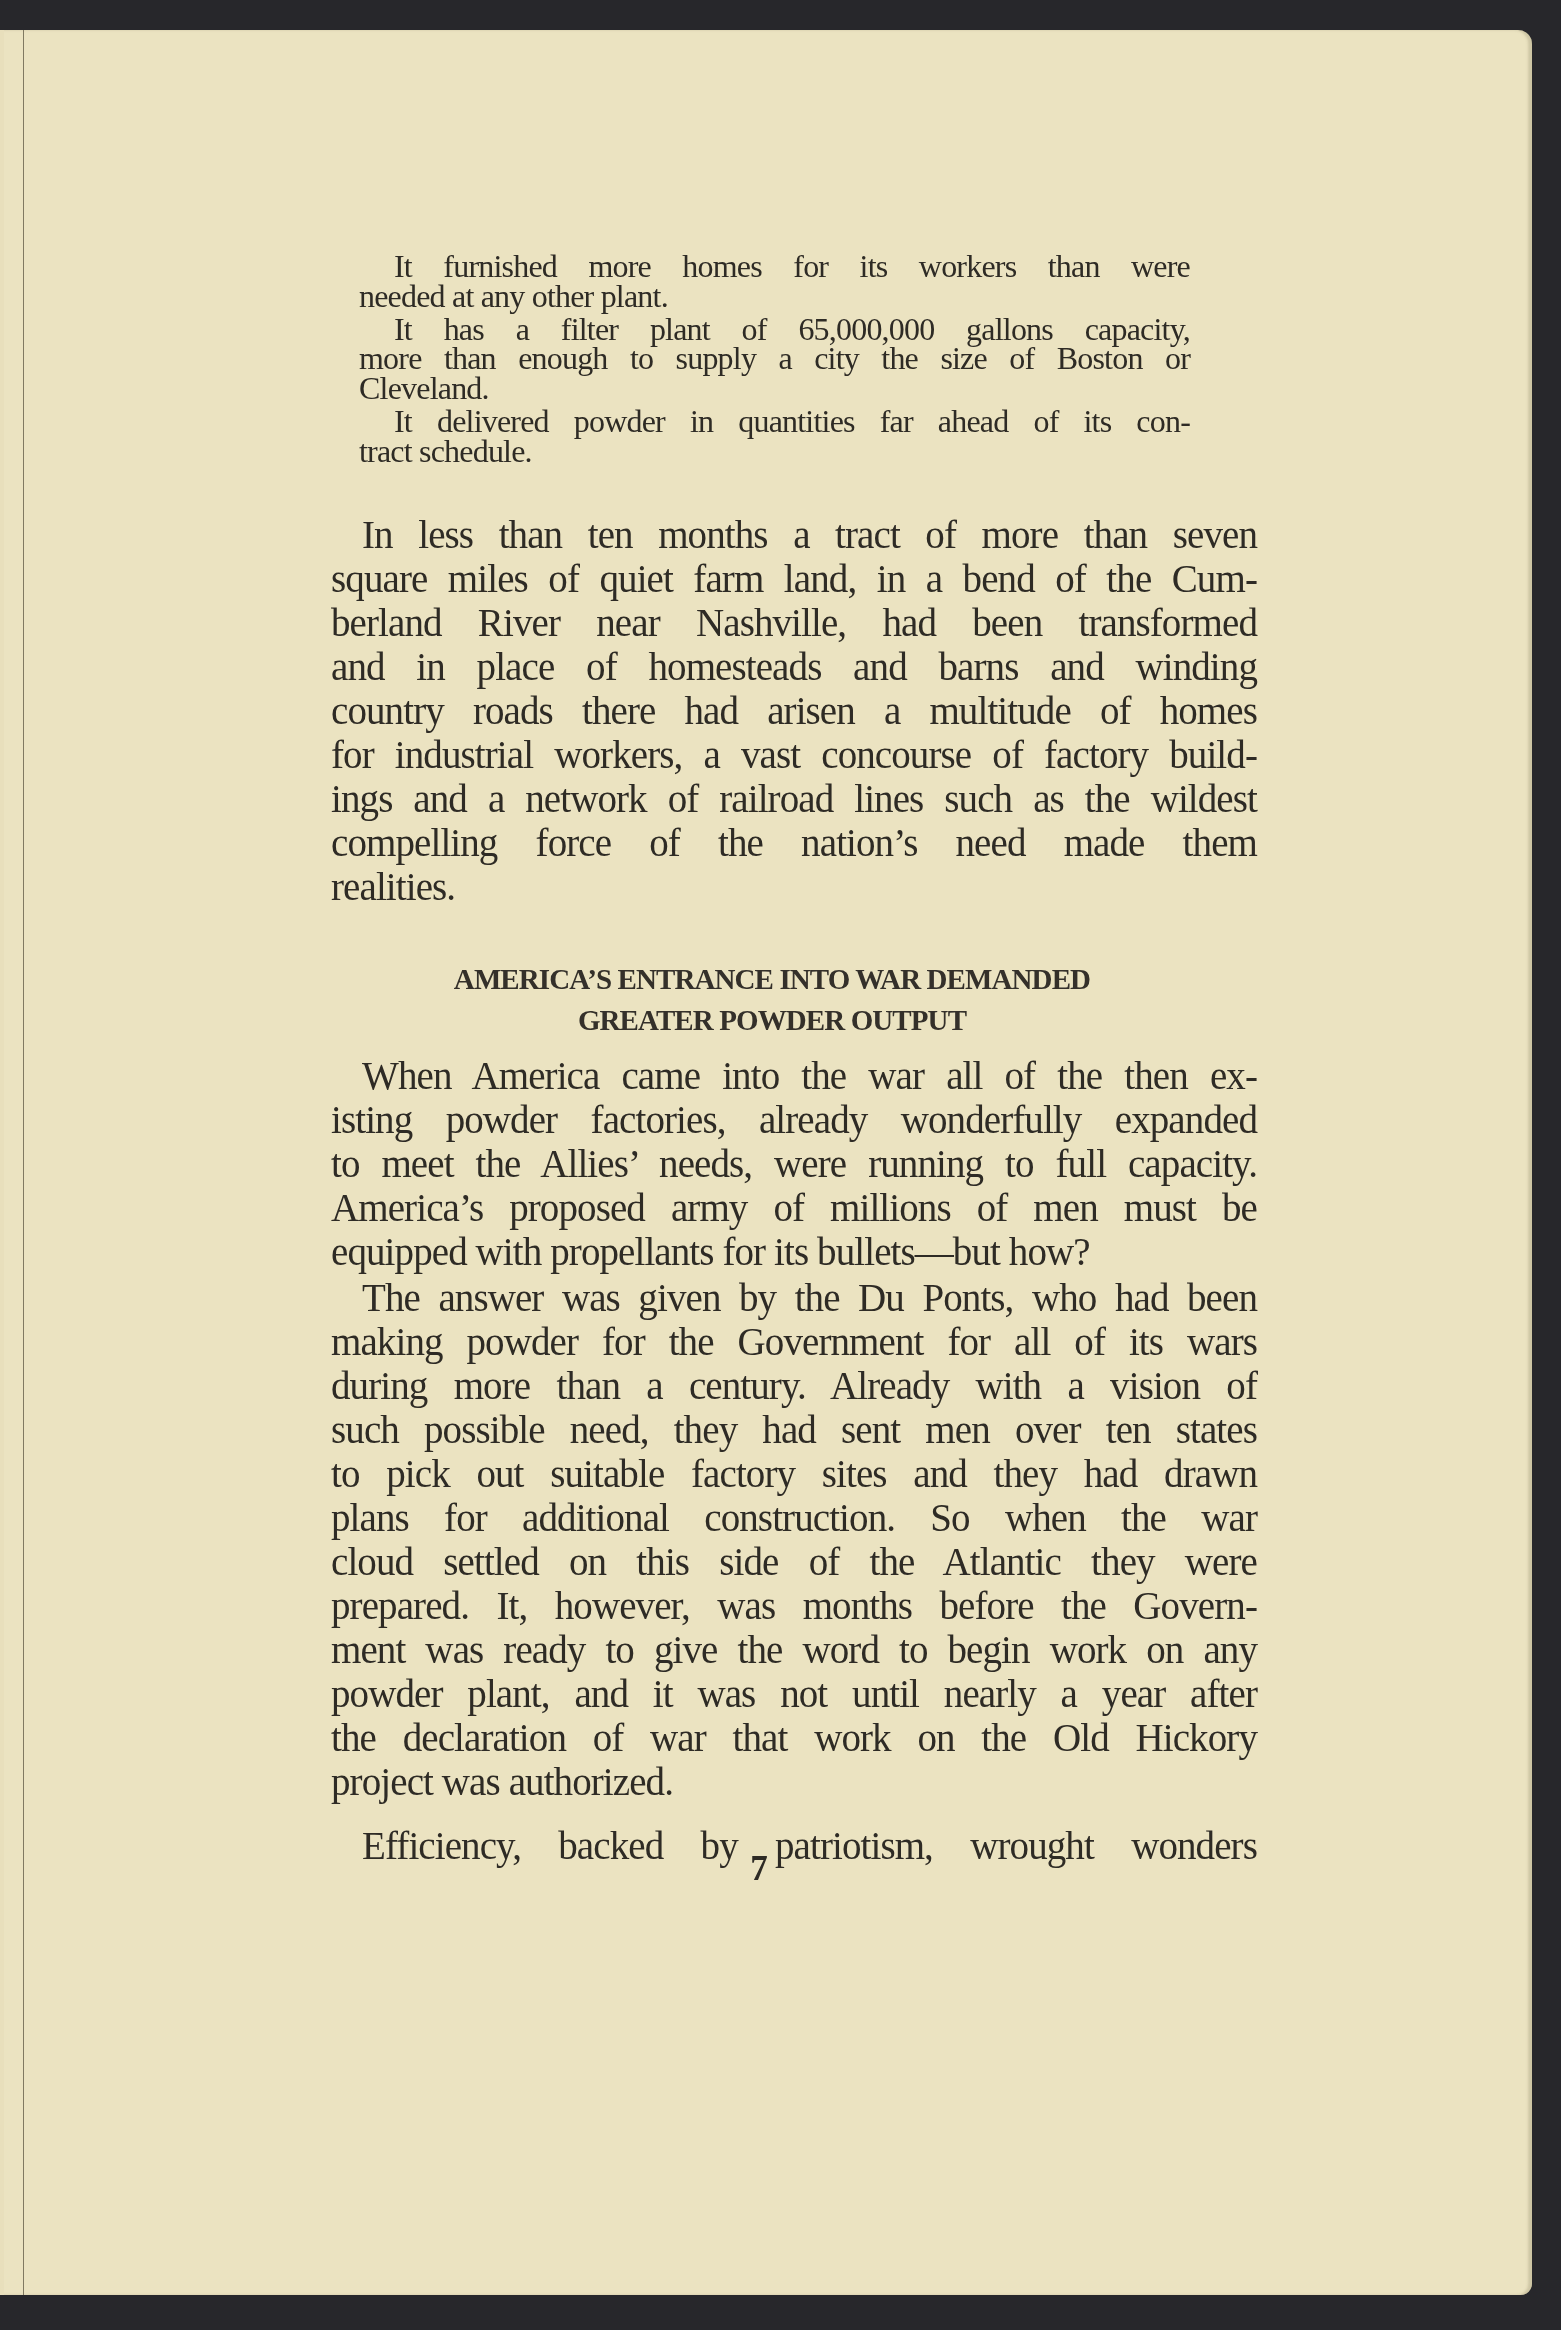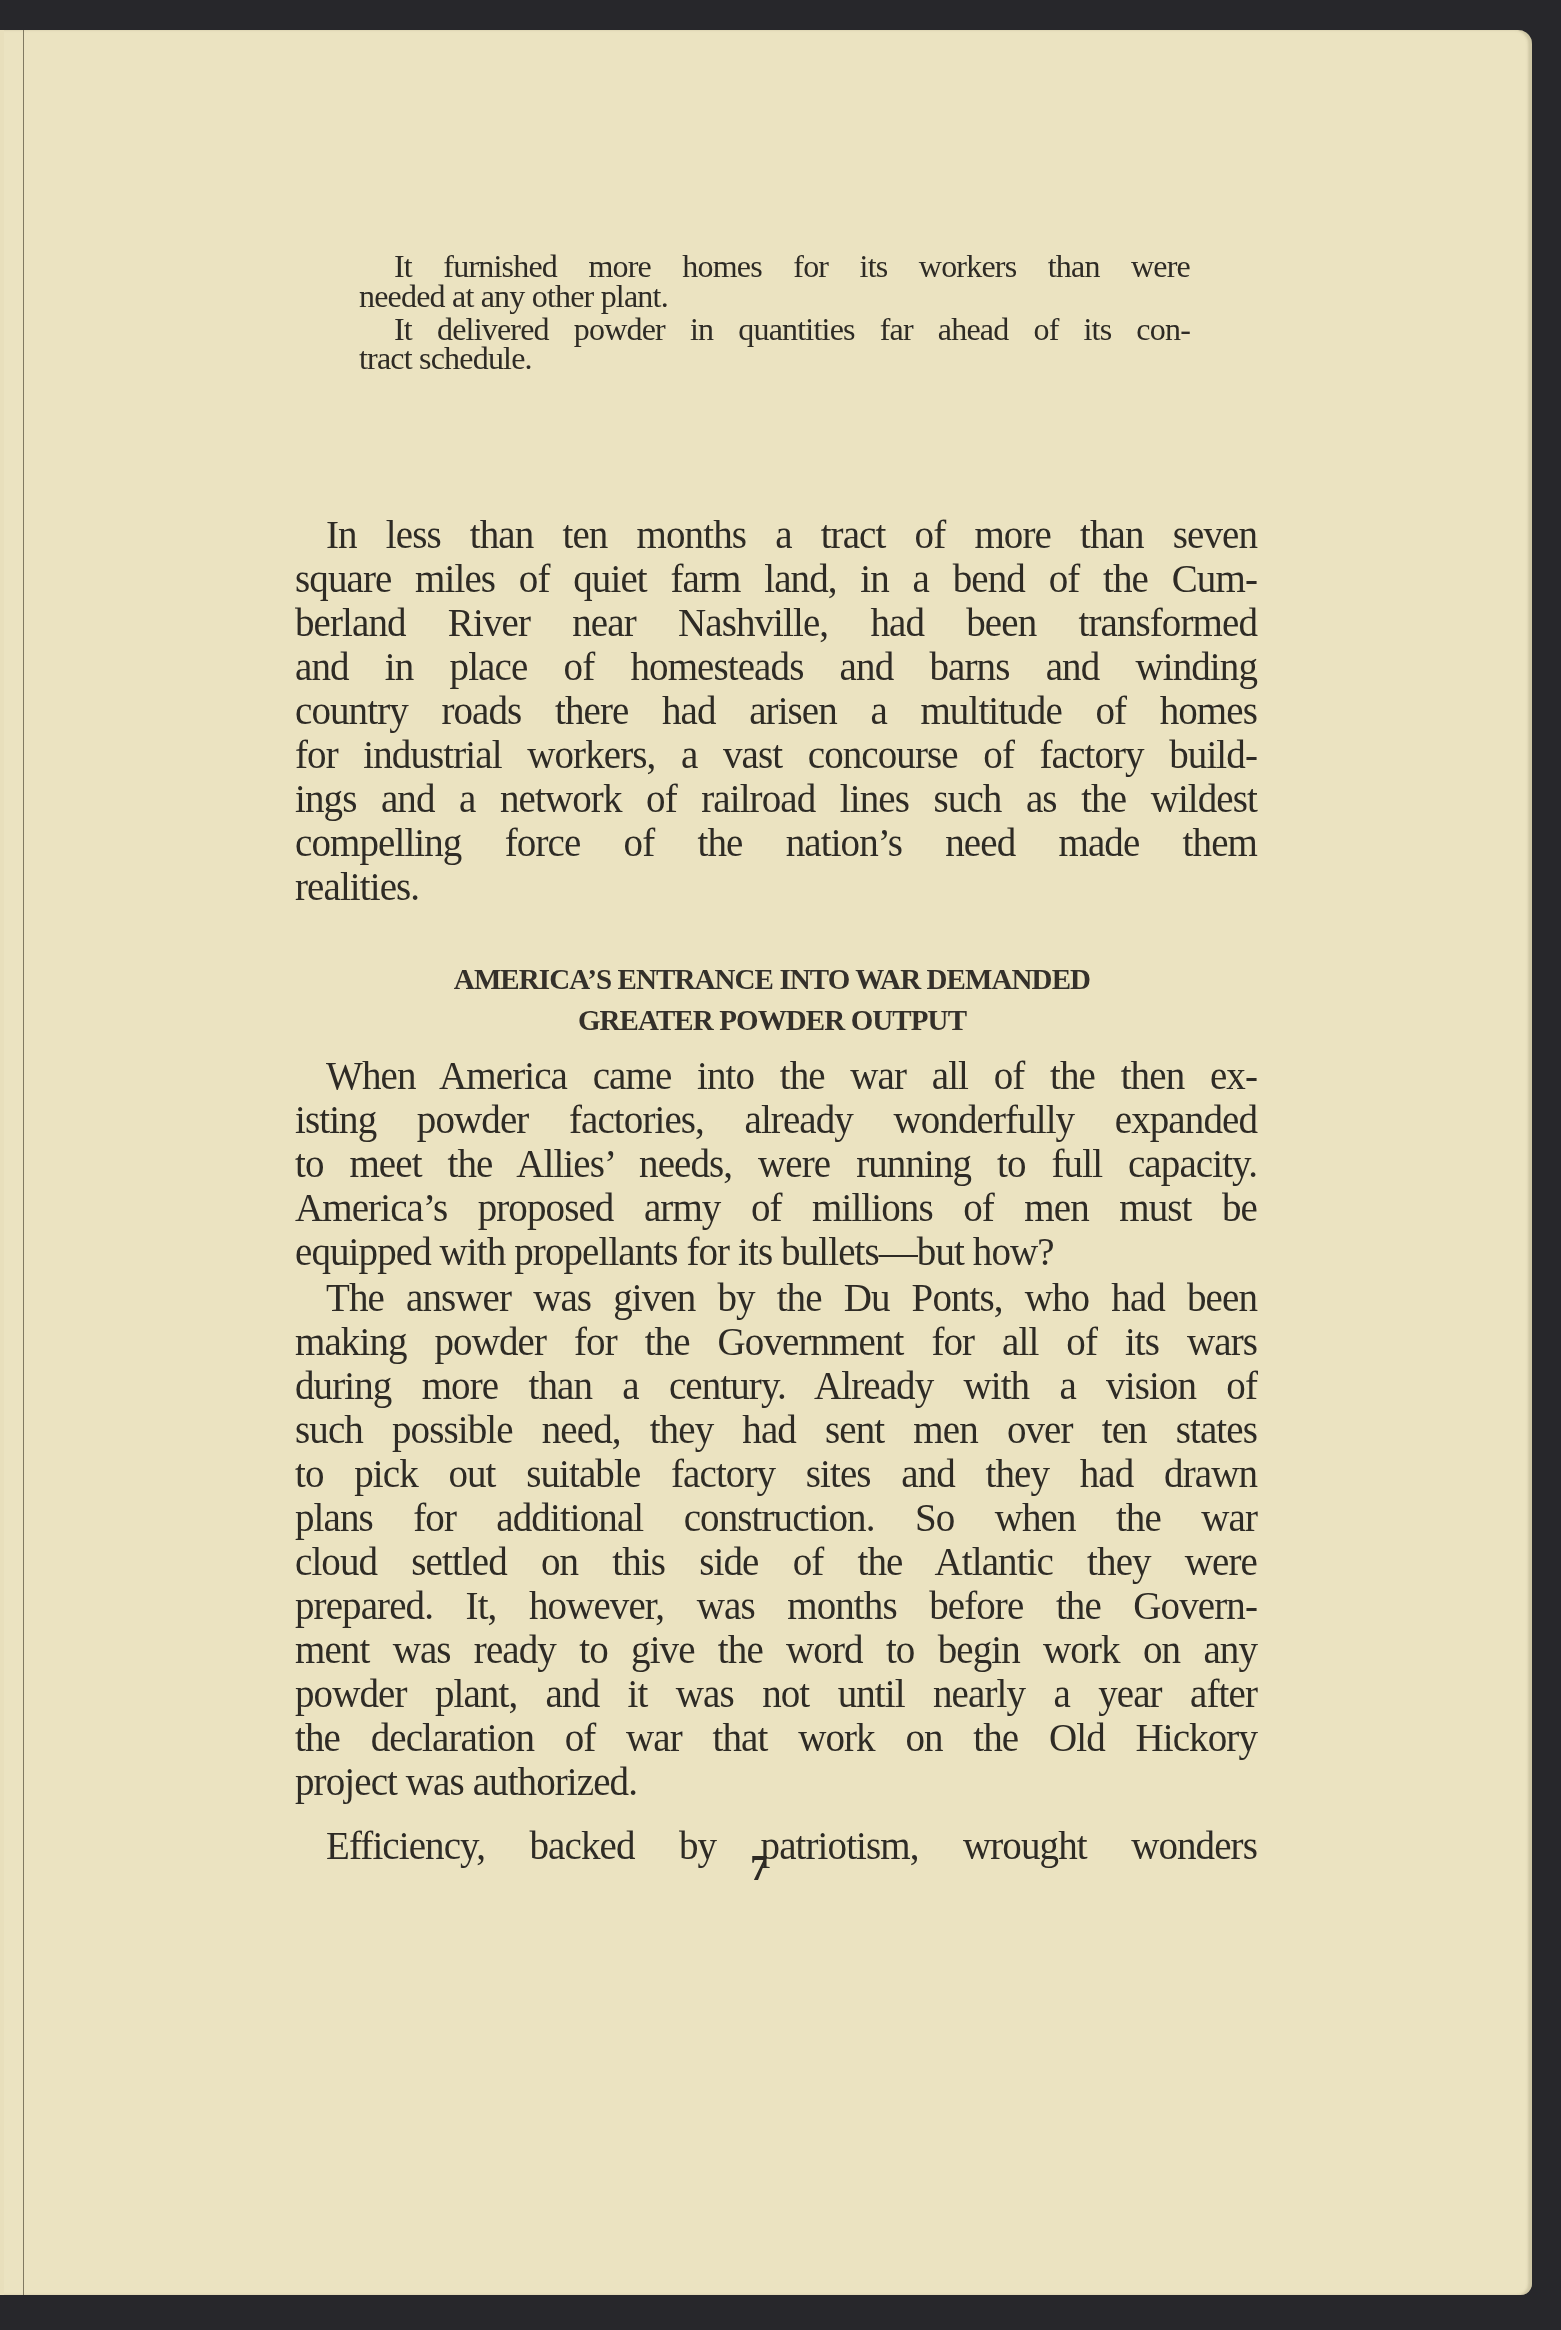--- a/index.html
+++ b/index.html
@@ -30,21 +30,21 @@
   }
   .small-block p { margin:0 0 3.8px 0; text-indent:33px; text-align:justify; }
   .small-block .l { display:block; text-align:justify; text-align-last:justify; }
   .small-block .l.last { text-align-last:left; }
 
   .main {
     position:absolute; left:295px; width:962px;
     font-family:"Liberation Serif", "DejaVu Serif", serif;
     font-size:39px; line-height:44px; letter-spacing:-0.9px;
   }
-  .main .l { display:block; white-space:nowrap; text-align:justify; text-align-last:justify; height:44px; }
+  .main .l { display:block; white-space:nowrap; text-align:justify; text-align-last:justify; height:44px;margin-left:36px; }
   .main .l.first { padding-left:31px; }
   .main .l.last { text-align-last:left; }
 
   .heading {
     position:absolute; left:311px; width:922px; top:959px;
     text-align:center;
     font-family:"Liberation Serif", "DejaVu Serif", serif;
     font-size:29px; line-height:41px; letter-spacing:-0.9px;
     font-weight:bold; color:#34302a;
   }
@@ -60,20 +60,25 @@
 <body>
 
 <div class="left-strip"></div>
 <div class="page"></div>
 <div class="gutter-line"></div>
 
 <div class="small-block">
   <p>
     <span class="l" style="padding-left:35px">It furnished more homes for its workers than were</span>
     <span class="l last">needed at any other plant.</span>
+  </p>
+  <p>
+    <span class="l" style="padding-left:35px">It has a filter plant of 65,000,000 gallons capacity,</span>
+    <span class="l">more than enough to supply a city the size of Boston or</span>
+    <span class="l last">Cleveland.</span>
   </p>
   <p>
     <span class="l" style="padding-left:35px">It delivered powder in quantities far ahead of its con-</span>
     <span class="l last">tract schedule.</span>
   </p>
 </div>
 
 <div class="main" style="top:513px">
   <span class="l first">In less than ten months a tract of more than seven</span>
   <span class="l">square miles of quiet farm land, in a bend of the Cum-</span>

